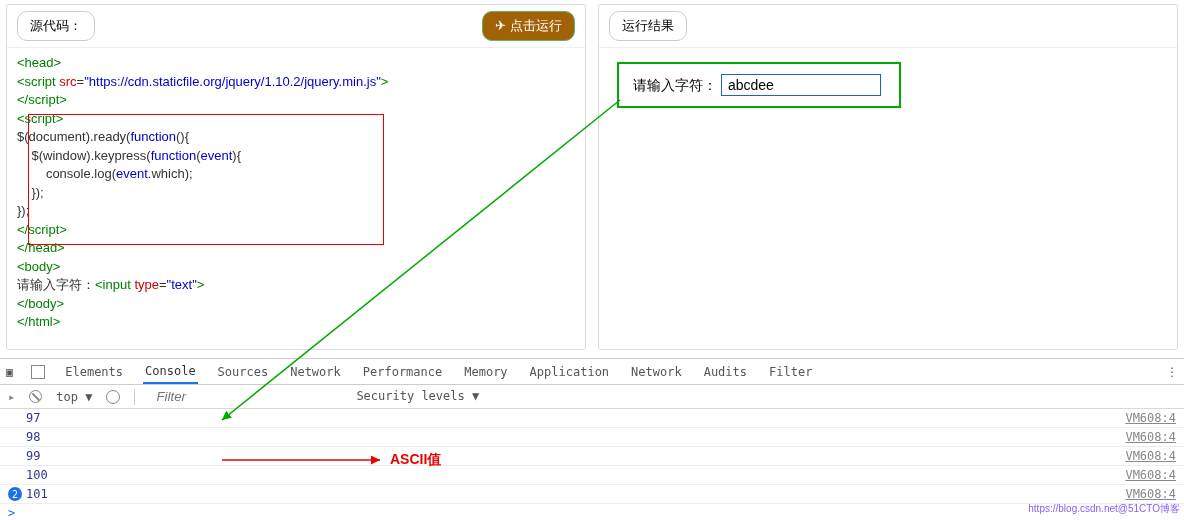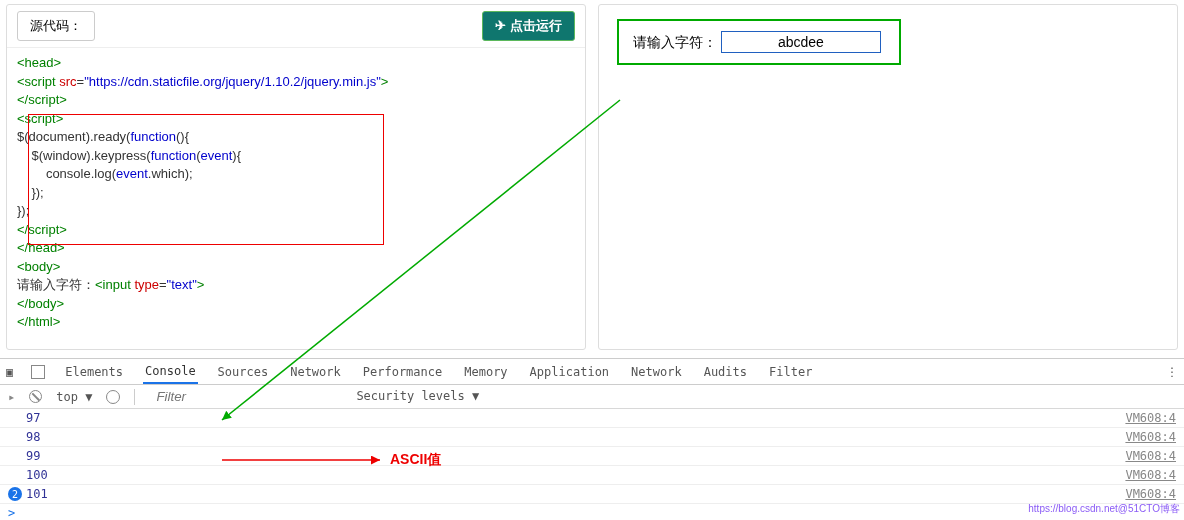--- a/index.html
+++ b/index.html
@@ -2,35 +2,35 @@
 <html><head>
 <meta charset="utf-8">
 <style>
 * { box-sizing: border-box; margin: 0; padding: 0; }
 body { font-family: "Microsoft YaHei", Arial, sans-serif; font-size: 13px; background: #fff; width: 1184px; height: 520px; overflow: hidden; position: relative; }
 .top-row { display: flex; height: 350px; padding: 4px 6px 0 6px; gap: 12px; }
 .panel { border: 1px solid #ddd; background: #fff; border-radius: 3px; flex: 1; display: flex; flex-direction: column; }
 .panel-left { flex: 0 0 580px; }
 .panel-right { flex: 1; }
 .panel-head { padding: 6px 10px; border-bottom: 1px solid #eee; display: flex; align-items: center; justify-content: space-between; }
-.btn { display: inline-block; padding: 5px 12px; border: 1px solid #ccc; border-radius: 3px; background: #fff; cursor: pointer; font-size: 13px; }
-.btn-green { background: #0f766e; border-color: #5cb85c; color: #fff; font-weight: bold; }
+.btn { display: inline-block; padding: 5px 12px; border: 1px solid #ccc; border-radius: 10px; background: #fff; cursor: pointer; font-size: 13px; }
+.btn-green { background: #a16207; border-color: #5cb85c; color: #fff; }
 .btn-green .ico { margin-right: 4px; }
 .code-body { flex: 1; position: relative; overflow: hidden; }
 .code-scroll { position: absolute; inset: 6px 0 6px 10px; overflow-y: scroll; font-family: Liberation Sans, sans-serif; font-size: 13px; line-height: 18.5px; white-space: pre; color: #333; }
 .code-scroll::-webkit-scrollbar { width: 14px; }
 .code-scroll::-webkit-scrollbar-track { background: #f1f1f1; }
 .code-scroll::-webkit-scrollbar-thumb { background: #c1c1c1; }
 .t-green { color: #008000; }
 .t-red { color: #c00; }
 .t-blue { color: #00c; }
 .redbox { border: 1px solid #e00; position: absolute; left: 28px; top: 114px; width: 356px; height: 131px; pointer-events: none; }
 .result-body { padding: 14px 18px; font-size: 14px; }
 .greenbox1 { border: 2px solid #0a0; padding: 10px 18px 10px 14px; display: inline-block; }
-.greenbox1 input { border: 1px solid #2060c0; padding: 1px 6px; font-size: 14px; width: 160px; height: 22px; text-align: center; }
+.greenbox1 input { border: 1px solid #2060c0; padding: 1px 6px; font-size: 14px; width: 160px; height: 22px; }
 .greenbox2 { border: 2px solid #0a0; position: absolute; left: 4px; top: 398px; width: 160px; height: 104px; pointer-events: none; }
 .devtools { border-top: 1px solid #ccc; position: absolute; left: 0; right: 0; top: 358px; bottom: 0; font-family: Consolas, Menlo, monospace; font-size: 12px; color: #555; background: #fff; }
 .dt-tabs { display: flex; align-items: center; height: 26px; border-bottom: 1px solid #ccc; padding: 0 6px; gap: 18px; }
 .dt-tabs .tab { color: #555; cursor: pointer; padding: 4px 2px; }
 .dt-tabs .tab.active { color: #333; border-bottom: 2px solid #1a73e8; }
 .dt-tabs .ico-box { width: 14px; height: 14px; border: 1px solid #888; display: inline-block; }
 .dt-tabs .menu { margin-left: auto; }
 .dt-toolbar { display: flex; align-items: center; height: 24px; border-bottom: 1px solid #d8d8d8; padding: 0 8px; gap: 14px; color: #888; }
 .dt-toolbar select, .dt-toolbar .plain { color: #555; font-size: 12px; background: none; border: none; }
 .dt-toolbar .eye { width: 14px; height: 14px; border: 1px solid #888; border-radius: 50%; }
@@ -69,20 +69,23 @@
 </span><span class="t-green">&lt;/</span><span class="t-green">script&gt;
 </span><span class="t-green">&lt;/head&gt;
 </span><span class="t-green">&lt;body&gt;
 </span><span>请输入字符：</span><span class="t-green">&lt;input </span><span class="t-red">type</span><span>=</span><span class="t-blue">"text"</span><span class="t-green">&gt;
 </span><span class="t-green">&lt;/body&gt;
 </span><span class="t-green">&lt;/html&gt;</span></div>
     </div>
   </div>
 
   <div class="panel panel-right">
+    <div class="panel-head">
+      <span class="btn">运行结果</span>
+    </div>
     <div class="result-body">
       <div class="greenbox1">
         <span>请输入字符：</span>
         <input type="text" value="abcdee" style="">
       </div>
     </div>
   </div>
 </div>
 
 <div class="redbox"></div>

